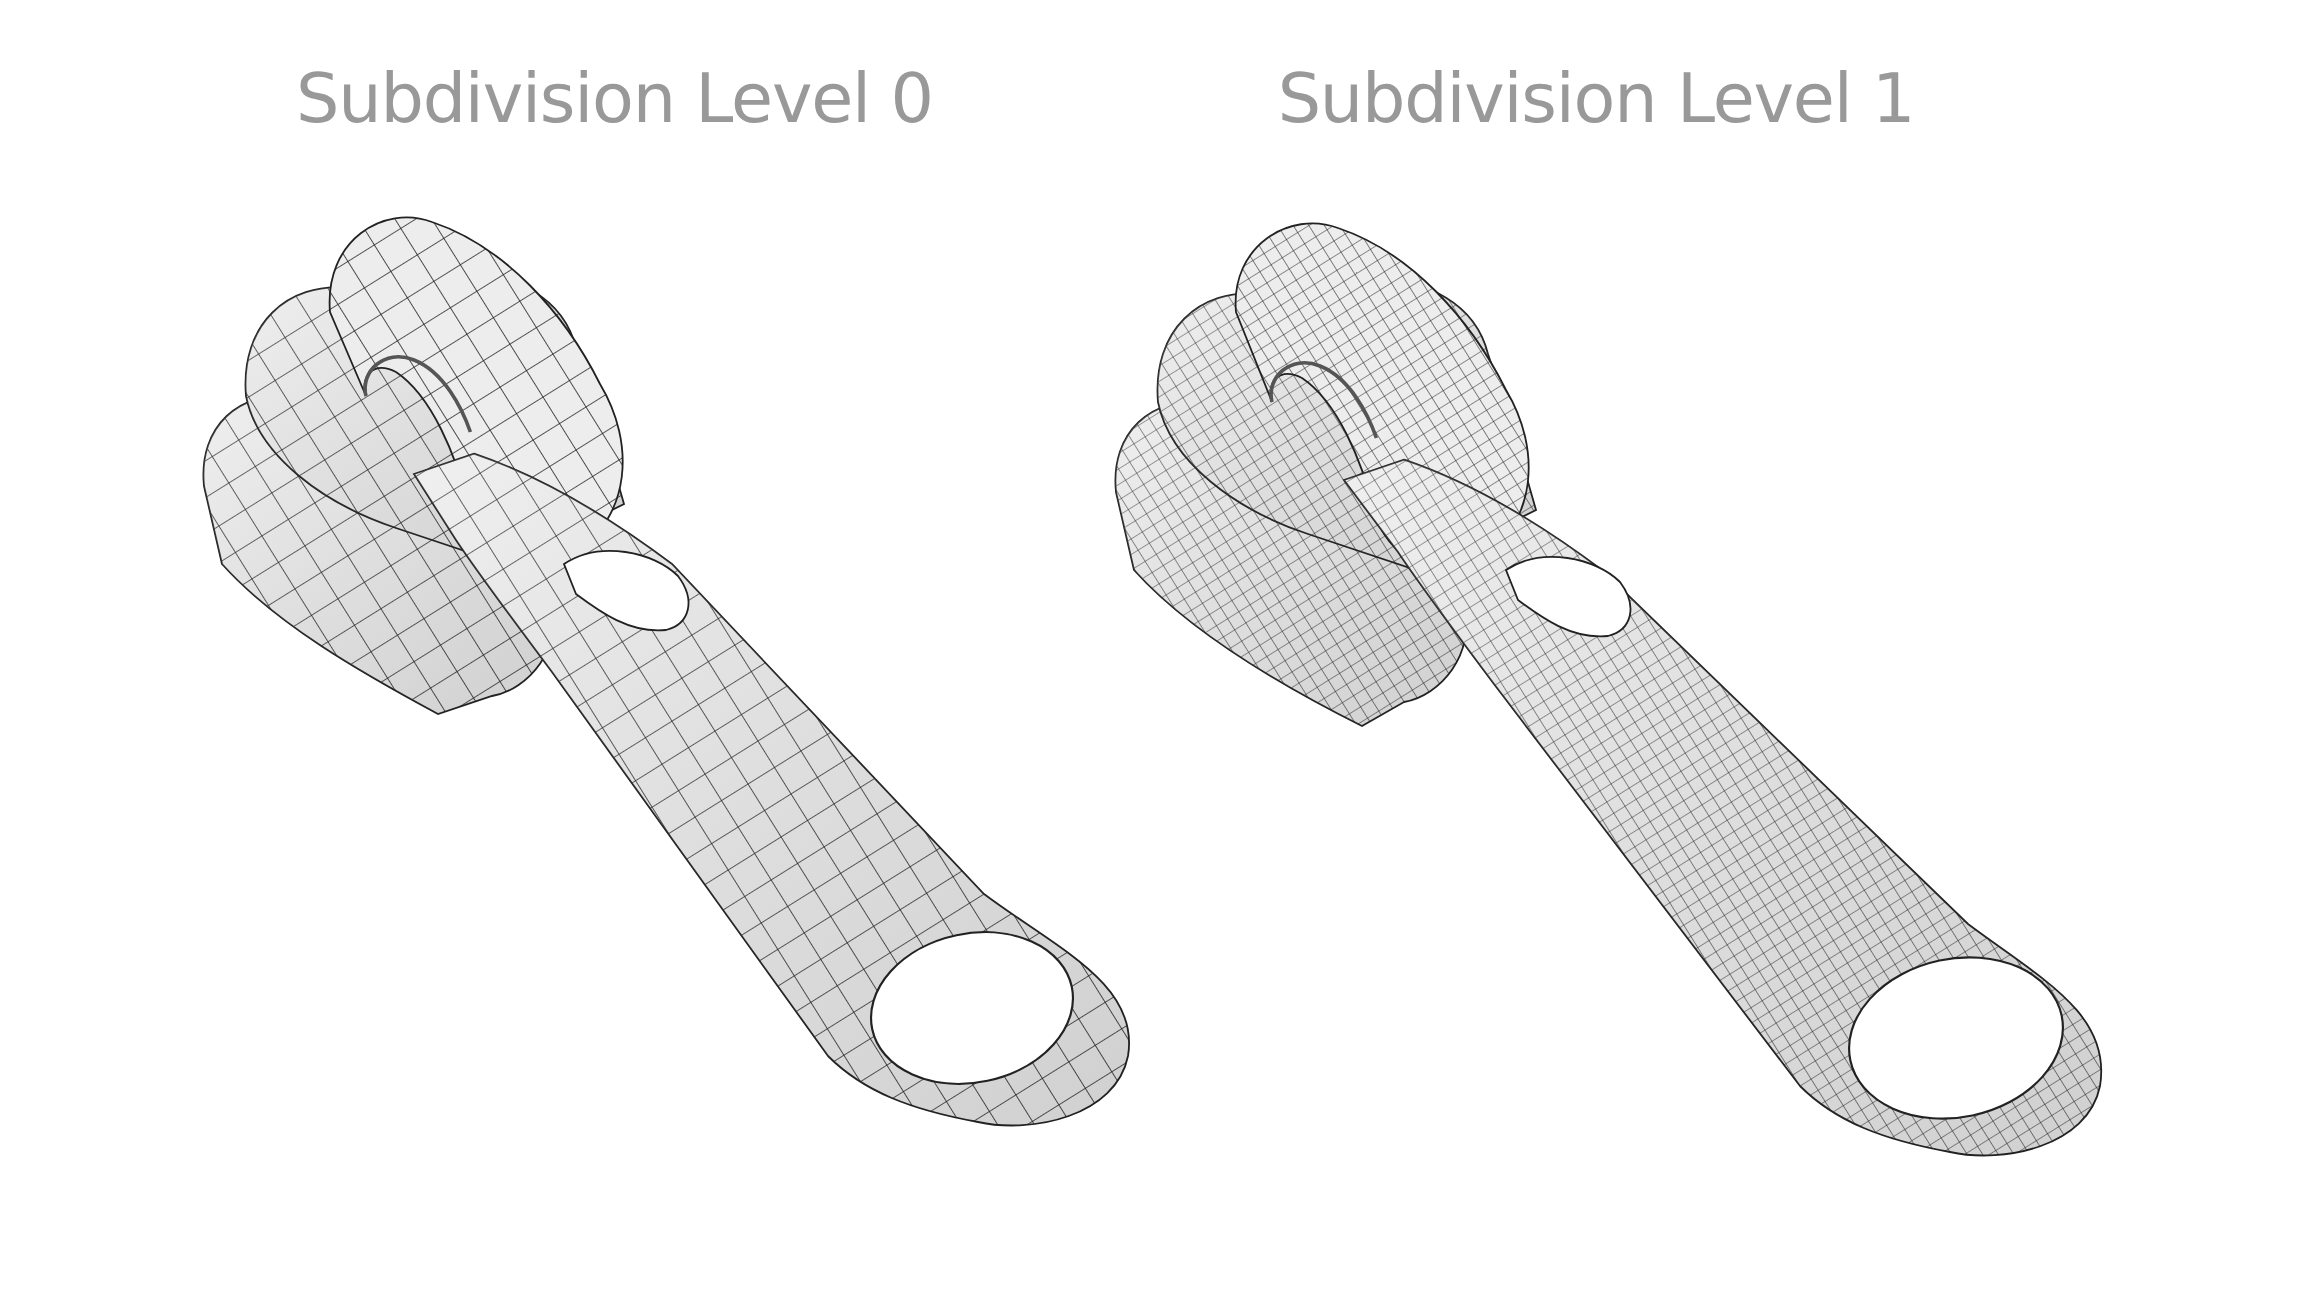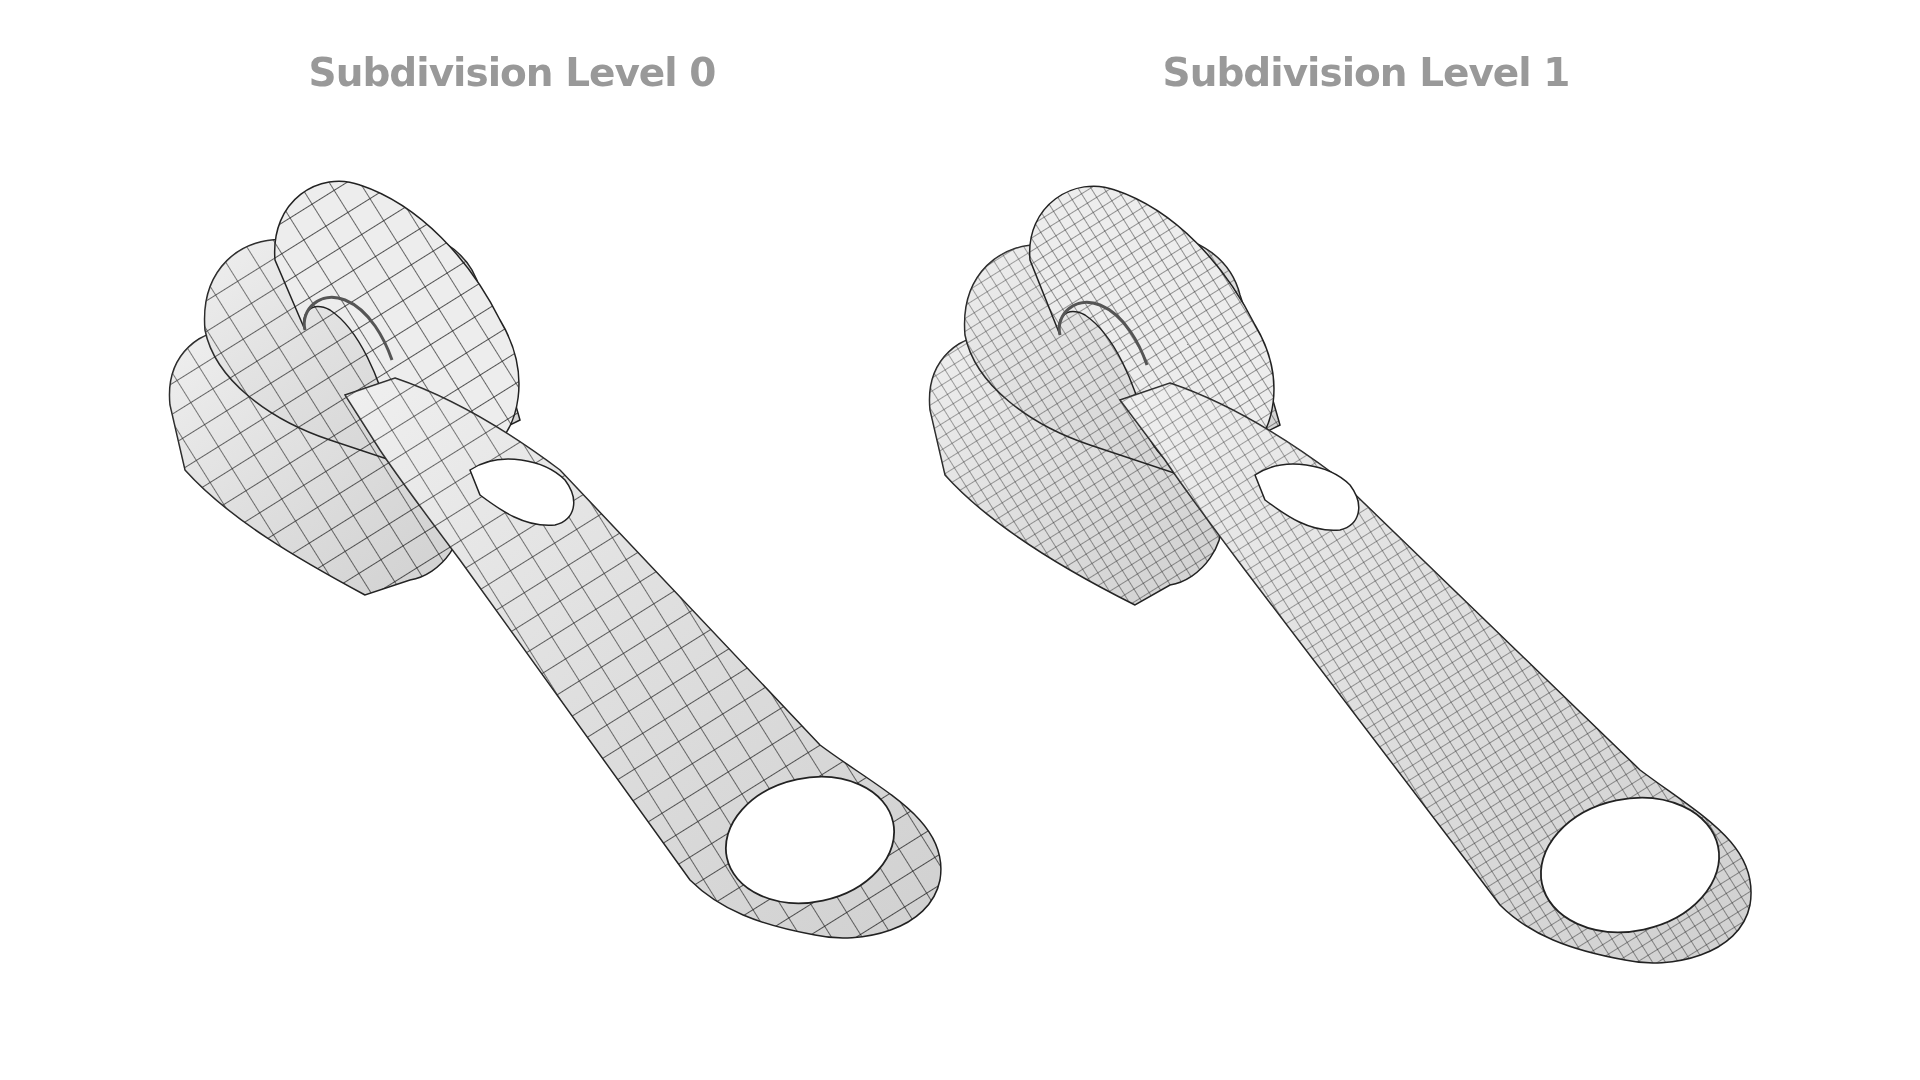--- a/index.html
+++ b/index.html
@@ -1,23 +1,23 @@
 <!DOCTYPE html>
 <html><head>
 <meta charset="utf-8">
 <style>
   html, body { margin:0; padding:0; background:#ffffff; }
   body { width:1920px; height:1080px; position:relative; overflow:hidden; font-family:"DejaVu Sans", sans-serif; }
   .title {
-    position:absolute; top:50px; font-size:39px; font-weight:bold; color:#999999;
+    position:absolute; top:50px; font-size:57px; font-weight:normal; color:#999999;
     letter-spacing:-1px; white-space:nowrap; transform:translateX(-50%);
     font-family:"DejaVu Sans", sans-serif;
   }
   #title-left { left:512px; }
-  #title-right { left:1330px;margin-left:36px; }
+  #title-right { left:1330px; }
   .render { position:absolute; left:0; top:0; width:1920px; height:1080px; }
 </style>
 </head>
 <body>
 
 <div class="title" id="title-left">Subdivision Level 0</div>
 <div class="title" id="title-right">Subdivision Level 1</div>
 
 <svg class="render" viewBox="0 0 1920 1080" xmlns="http://www.w3.org/2000/svg">
   <defs>

